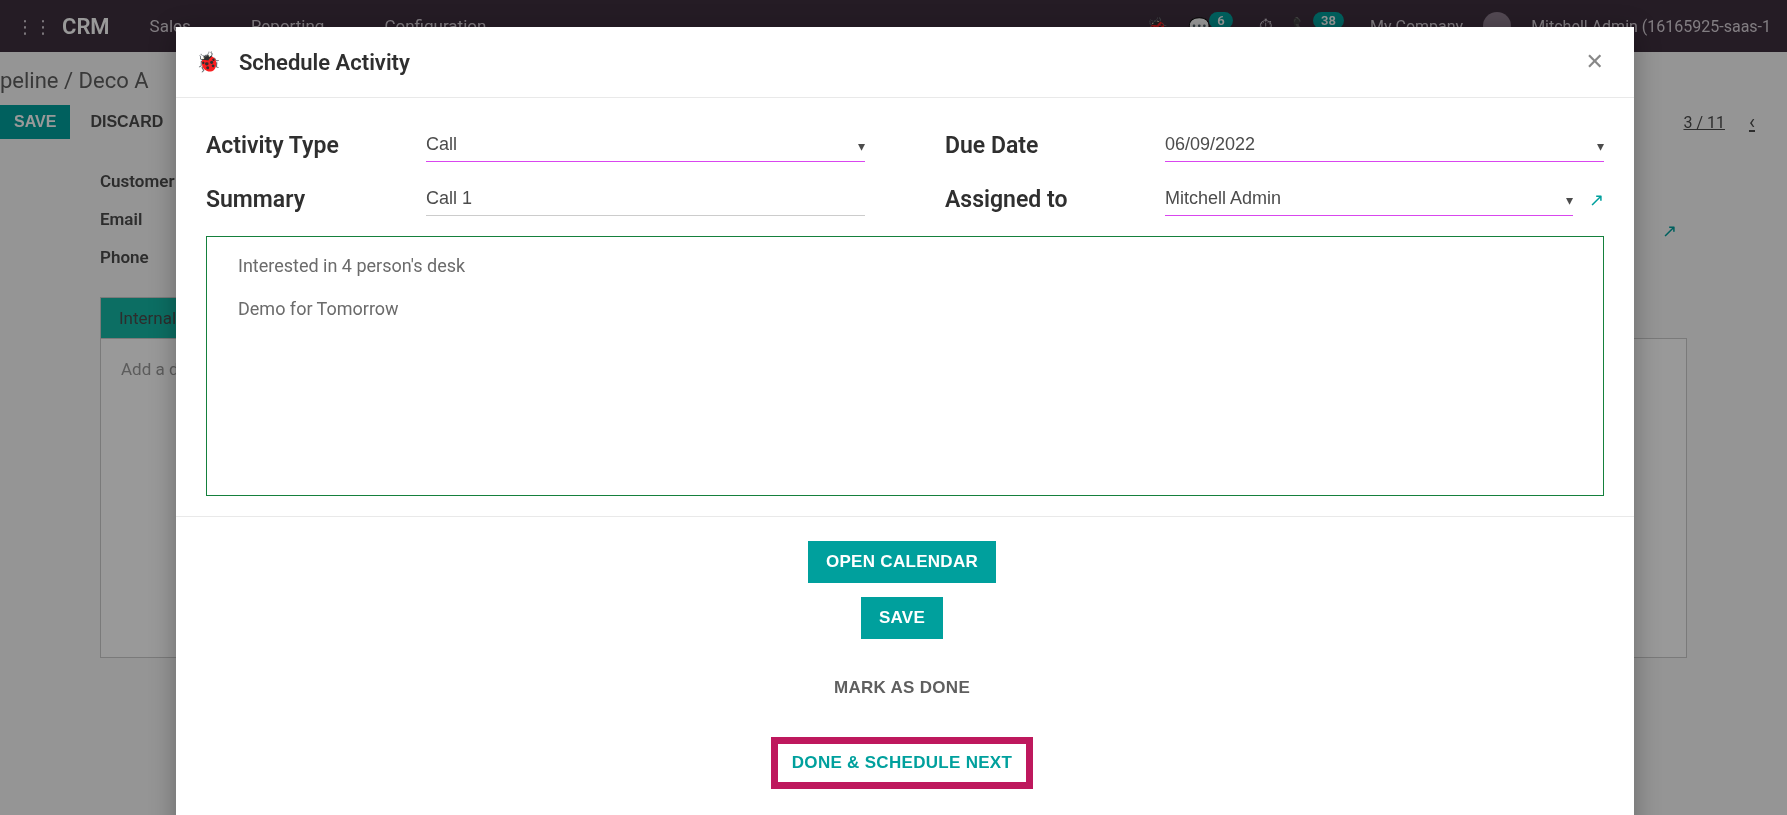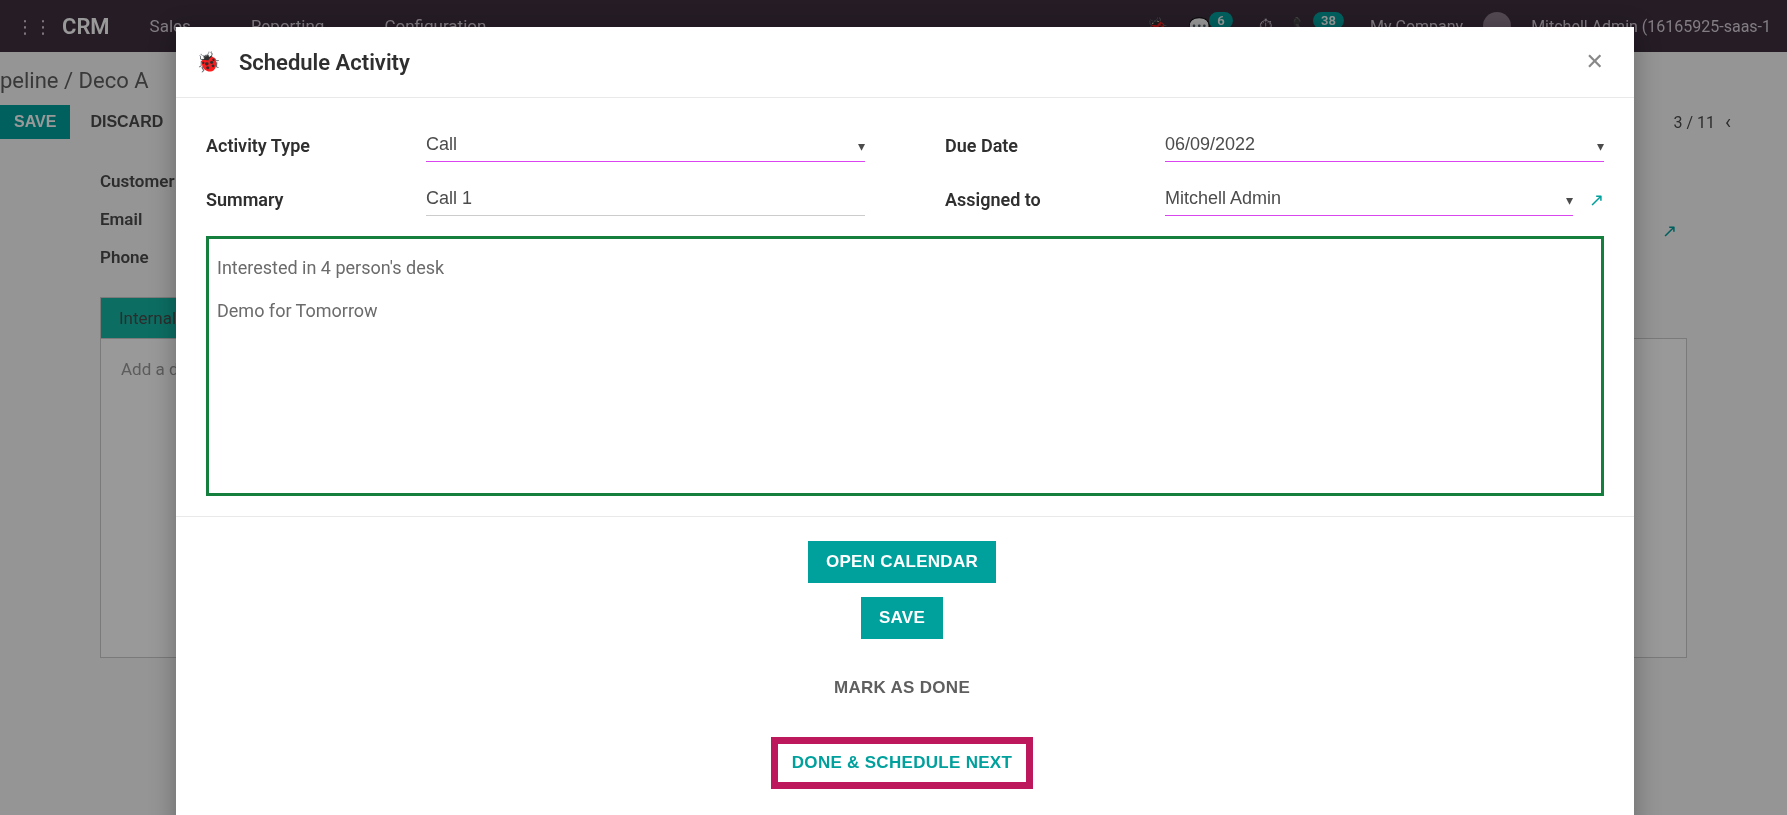--- a/index.html
+++ b/index.html
@@ -14,21 +14,21 @@
     .badge { background: #00a09d; color: #fff; border-radius: 10px; padding: 1px 8px; font-size: 13px; font-weight: 600; position: relative; top: -8px; left: -6px; }
     .navbar-icon { font-size: 18px; }
     .avatar { width: 28px; height: 28px; border-radius: 50%; background: #8a7a8a; display: inline-block; }
     
     
     .page-header { padding: 16px 0 0 0; }
     .breadcrumb { font-size: 22px; color: #5f5f5f; padding-left: 0; }
     .action-bar { display: flex; align-items: center; padding: 12px 0; gap: 20px; }
     .btn-save-bg { background: #00a09d; color: #fff; padding: 8px 14px; font-size: 16px; font-weight: 600; border: none; cursor: pointer; }
     .btn-discard-bg { color: #4c4c4c; font-size: 16px; font-weight: 600; background: none; border: none; cursor: pointer; }
-    .pager { margin-left: auto; padding-right: 56px; color: #4c4c4c; font-size: 16px; display: flex; align-items: center; gap: 10px; }
+    .pager { margin-left: auto; padding-right: 32px; color: #4c4c4c; font-size: 16px; display: flex; align-items: center; gap: 24px; text-decoration: underline; }
     .chevron { font-size: 20px; color: #4c4c4c; }
     
     
     .bg-form { padding: 20px 100px; color: #4c4c4c; }
     .bg-field-row { display: flex; gap: 20px; margin-bottom: 18px; }
     .bg-label { font-weight: 600; font-size: 17px; width: 90px; }
     .bg-tabs { margin-top: 30px; }
     .bg-tab { display: inline-block; padding: 10px 18px; border: 1px solid #ccc; border-bottom: none; background: #14b8a6; font-size: 17px; }
     .bg-tab-content { border: 1px solid #ccc; padding: 20px; background: #fff; min-height: 320px; }
     .bg-placeholder { color: #999; font-size: 17px; }
@@ -40,28 +40,28 @@
     
     .modal { position: absolute; top: 27px; left: 176px; width: 1458px; background: #fff; z-index: 20; box-shadow: 0 5px 25px rgba(0,0,0,0.3); }
     .modal-header { display: flex; align-items: center; padding: 22px 30px 22px 20px; border-bottom: 1px solid #e9e9e9; }
     .bug-icon { color: #00a09d; font-size: 20px; margin-right: 18px; }
     .modal-title { font-size: 22px; font-weight: 600; color: #2f2f2f; }
     .close-btn { margin-left: auto; font-size: 22px; color: #888; background: none; border: none; cursor: pointer; }
     
     .modal-body { padding: 30px 30px 20px 30px; }
     .form-grid { display: grid; grid-template-columns: 1fr 1fr; gap: 20px 80px; margin-bottom: 20px; }
     .form-row { display: flex; align-items: center; }
-    .form-label { width: 220px; font-weight: 600; font-size: 18px; color: #2f2f2f; }
+    .form-label { width: 220px; font-weight: 600; font-size: 23px; color: #2f2f2f; }
     .form-control-wrap { flex: 1; position: relative; }
     .form-control { width: 100%; border: none; border-bottom: 1px solid #d946ef; padding: 6px 0; font-size: 18px; color: #4c4c4c; background: transparent; outline: none; }
     .form-control-light { border-bottom: 1px solid #ccc; }
     .dropdown-caret { position: absolute; right: 0; top: 10px; font-size: 14px; color: #4c4c4c; pointer-events: none; }
     .ext-link { color: #00a09d; font-size: 18px; margin-left: 16px; cursor: pointer; }
     
-    .notes-box { border: 3px solid #15803d; min-height: 260px; padding: 18px 8px; margin-top: 10px; }
+    .notes-box { border: 1px solid #15803d; min-height: 260px; padding: 18px 31px; margin-top: 10px; }
     .notes-line { color: #6b6b6b; font-size: 18px; margin-bottom: 22px; }
     
     .modal-footer { border-top: 1px solid #e9e9e9; padding: 24px 30px 34px 24px; display: flex; gap: 14px; align-items: center; flex-direction: column; }
     .btn { padding: 11px 18px; font-size: 17px; font-weight: 600; border: none; cursor: pointer; letter-spacing: 0.3px; }
     .btn-primary { background: #00a09d; color: #fff; }
     .btn-link { background: none; color: #00a09d; }
     .btn-muted { background: none; color: #5f5f5f; }
     .btn-highlight { border: 7px solid #be185d; padding: 9px 14px; }
     .footer-gap { width: 20px; }
   </style>

